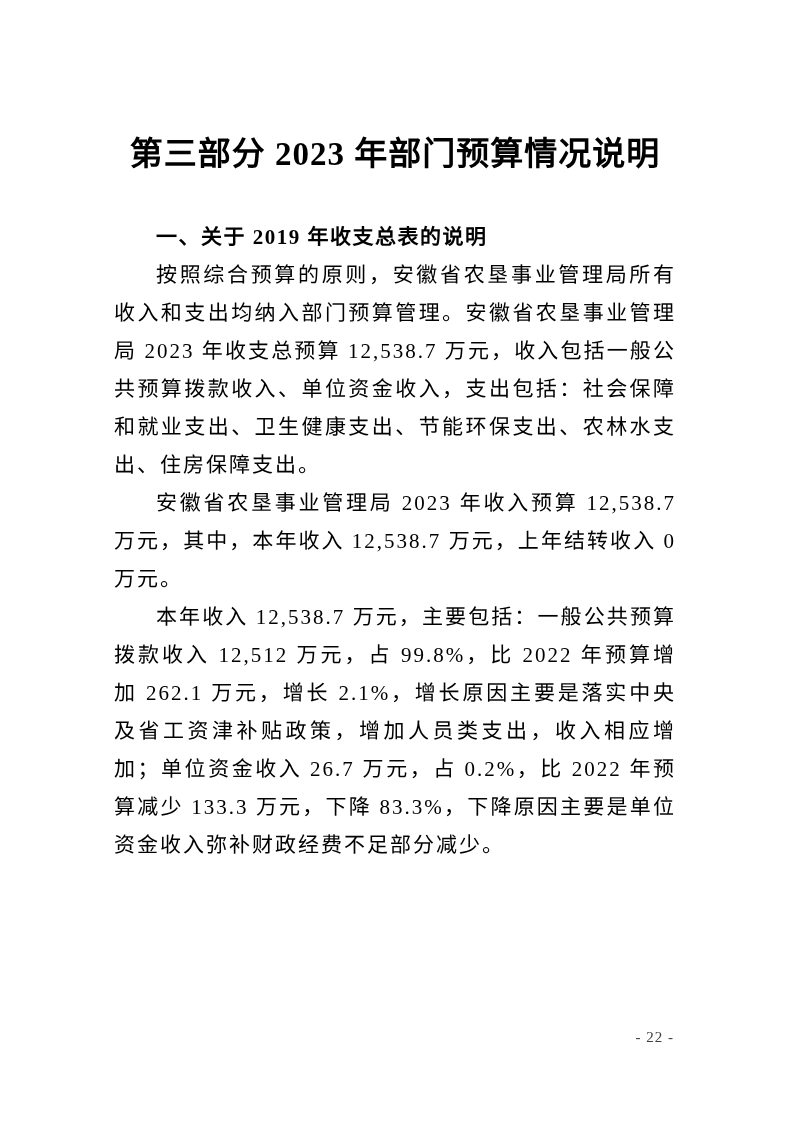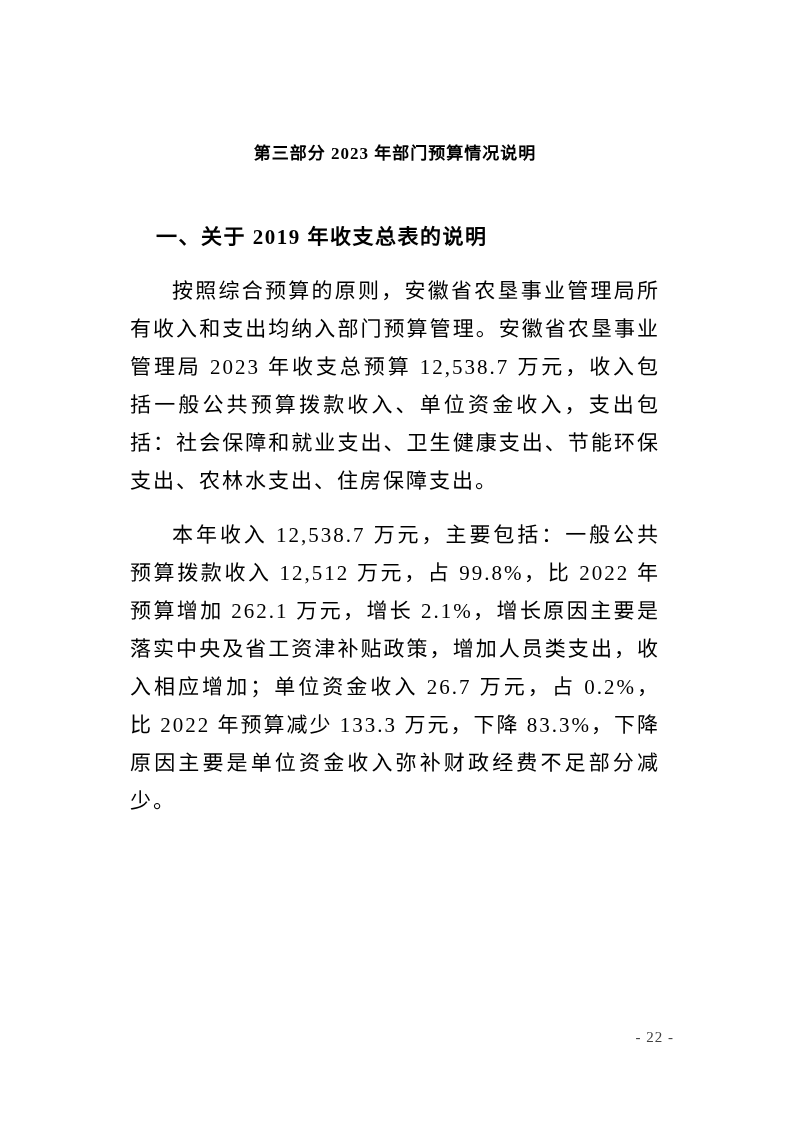--- a/index.html
+++ b/index.html
@@ -17,41 +17,41 @@
     overflow: hidden;
   }
   .content {
     position: absolute;
     left: 114px;
     top: 136px;
     width: 562px;
   }
   .doc-title {
     margin: 0 0 46px 0;
-    font-size: 17px;
+    font-size: 33px;
     line-height: 36px;
     font-weight: bold;
     text-align: center;
     letter-spacing: 1px;
     white-space: nowrap;
   }
   .section {
     margin: 0;
   }
   .heading {
     margin: 0;
     font-size: 21px;
     line-height: 38px;
     font-weight: bold;
     text-indent: 2em;
     letter-spacing: 1.5px;
     text-align: left;
   }
   .para {
-    margin: 16px;
+    margin: 0;
     font-size: 21px;
     line-height: 38px;
     text-indent: 2em;
     letter-spacing: 2px;
     text-align: justify;
     text-justify: inter-character;
     text-align-last: left;
   }
   .page-number {
     position: absolute;
@@ -70,20 +70,21 @@
   <div class="content">
 
     <h1 class="doc-title">第三部分 2023 年部门预算情况说明</h1>
 
     <div class="section">
       <p class="heading">一、关于 2019 年收支总表的说明</p>
       <p class="para">按照综合预算的原则，安徽省农垦事业管理局所有收入和支出均纳入部门预算管理。安徽省农垦事业管理局 2023 年收支总预算 12,538.7 万元，收入包括一般公共预算拨款收入、单位资金收入，支出包括：社会保障和就业支出、卫生健康支出、节能环保支出、农林水支出、住房保障支出。</p>
     </div>
 
     <div class="section">
+      <p class="para">安徽省农垦事业管理局 2023 年收入预算 12,538.7 万元，其中，本年收入 12,538.7 万元，上年结转收入 0 万元。</p>
       <p class="para">本年收入 12,538.7 万元，主要包括：一般公共预算拨款收入 12,512 万元，占 99.8%，比 2022 年预算增加 262.1 万元，增长 2.1%，增长原因主要是落实中央及省工资津补贴政策，增加人员类支出，收入相应增加；单位资金收入 26.7 万元，占 0.2%，比 2022 年预算减少 133.3 万元，下降 83.3%，下降原因主要是单位资金收入弥补财政经费不足部分减少。</p>
     </div>
 
 
   </div>
 
   <div class="page-number">- 22 -</div>
 </div>
 
 </body></html>

